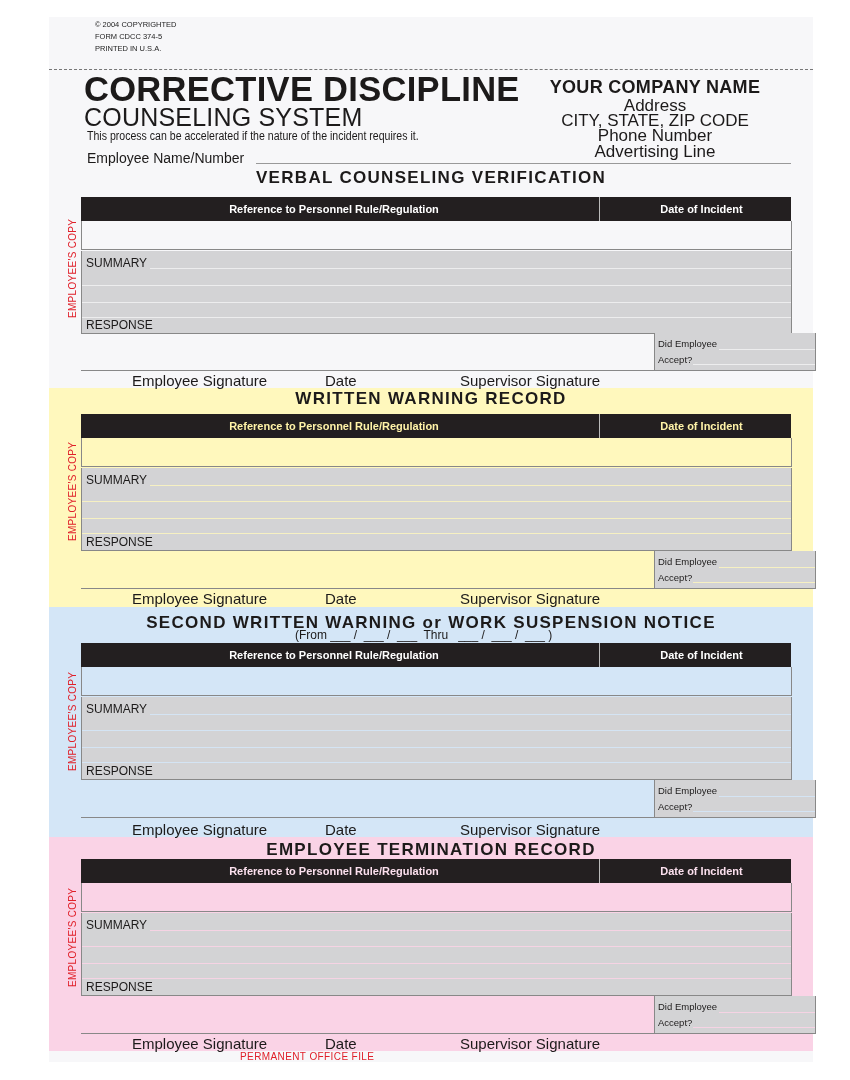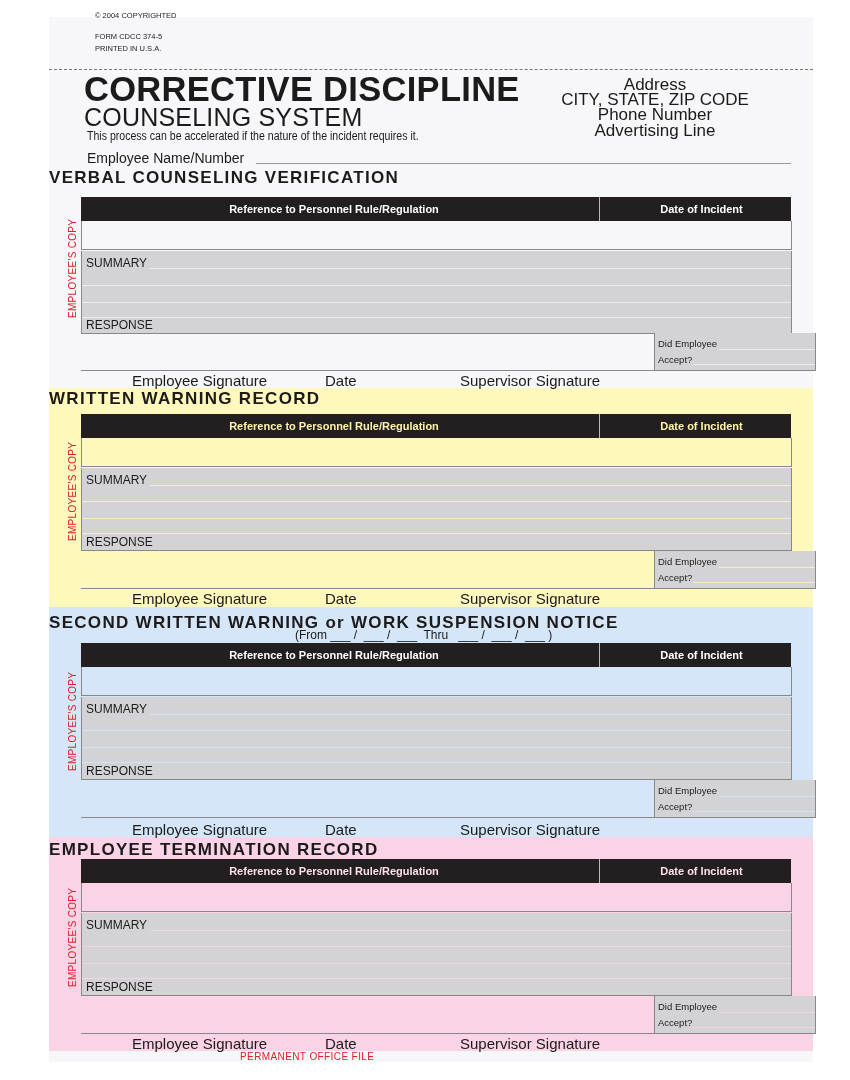--- a/index.html
+++ b/index.html
@@ -10,21 +10,21 @@
   .big-title { position:absolute; left:84px; top:70px; font-size:34.5px; font-weight:bold; letter-spacing:0.3px; color:#1c1a1a; white-space:nowrap; }
   .sub-title { position:absolute; left:84px; top:103px; font-size:25px; color:#1c1a1a; white-space:nowrap; letter-spacing:0.2px; }
   .tagline { position:absolute; left:87px; top:129px; font-size:12px; color:#1c1a1a; white-space:nowrap; transform:scaleX(0.88); transform-origin:left; }
   .emp-name { position:absolute; left:87px; top:150px; font-size:14px; color:#1c1a1a; white-space:nowrap; }
   .emp-line { position:absolute; left:256px; top:163px; width:535px; border-top:1.5px solid #999; }
   .company { position:absolute; left:540px; width:230px; text-align:center; color:#1c1a1a; }
   .company .name { font-size:18px; font-weight:bold; letter-spacing:0.3px; margin-top:0; }
   .company .line { font-size:17px; line-height:15.2px; }
 
   .band { position:absolute; left:49px; width:764px; }
-  .sec-title { position:absolute; left:49px; width:764px; font-weight:bold; font-size:17px; letter-spacing:1.3px; color:#1c1a1a; white-space:nowrap; }
+  .sec-title { position:absolute; left:49px; width:764px; text-align:center; font-weight:bold; font-size:17px; letter-spacing:1.3px; color:#1c1a1a; white-space:nowrap; }
   .sub-dates { position:absolute; left:295px; font-size:12px; color:#1c1a1a; white-space:pre; }
 
   .thead { position:absolute; left:81px; width:710px; height:24px; background:#231f20; color:#fff; font-size:11px; font-weight:bold; }
   .thead .ref { position:absolute; left:0; top:0; width:506px; height:24px; line-height:24px; text-align:center; }
   .thead .doi { position:absolute; left:518px; top:0; width:203px; height:24px; line-height:24px; text-align:center; border-left:1px solid #bbb; }
   .refrow { position:absolute; left:81px; width:709px; height:28px; border-left:1px solid #888; border-right:1px solid #888; border-bottom:1.5px solid #888; }
   .graybox { position:absolute; left:81px; width:709px; height:82px; background:#d3d3d5; border:1px solid #888; border-top:none; }
   .graybox .rule { position:absolute; left:68px; right:0; height:0; border-top:1px solid rgba(255,255,255,0.6); }
   .graybox .lbl { position:absolute; left:4px; font-size:12px; color:#1c1a1a; }
   .lower { position:absolute; left:81px; width:710px; height:38px; }
@@ -34,32 +34,33 @@
   .acceptbox .rl { position:absolute; right:0; height:0; border-top:1px solid rgba(255,255,255,0.6); }
   .sig { position:absolute; font-size:15px; color:#1c1a1a; white-space:nowrap; }
   .side { position:absolute; left:67px; width:110px; height:14px; font-size:10px; color:#e0202a; transform:rotate(-90deg); transform-origin:left top; white-space:nowrap; letter-spacing:0.3px; }
   .permanent { position:absolute; left:240px; top:1051px; font-size:10px; color:#e0202a; letter-spacing:0.4px; white-space:nowrap; }
 </style>
 </head>
 <body>
 
 <div class="page"></div>
 
-<div class="small-print" style="top:10px;text-align:center;">© 2004 COPYRIGHTED</div>
+<div class="small-print" style="top:19px;text-align:center;">© 2004 COPYRIGHTED</div>
 <div class="small-print" style="top:31px;">FORM CDCC 374-5</div>
 <div class="small-print" style="top:43px;text-align:right;">PRINTED IN U.S.A.</div>
 <div class="dashed"></div>
 
 <div class="big-title">CORRECTIVE DISCIPLINE</div>
 <div class="sub-title">COUNSELING SYSTEM</div>
 <div class="tagline">This process can be accelerated if the nature of the incident requires it.</div>
 <div class="emp-name">Employee Name/Number</div>
 <div class="emp-line"></div>
 
 <div class="company" style="top:77px;">
+  <div class="name">YOUR COMPANY NAME</div>
   <div class="line">Address</div>
   <div class="line">CITY, STATE, ZIP CODE</div>
   <div class="line">Phone Number</div>
   <div class="line">Advertising Line</div>
 </div>
 
 <div class="band" style="top:388px;height:219px;background:#fff8bd;"></div>
 <div class="band" style="top:607px;height:230px;background:#d4e6f7;"></div>
 <div class="band" style="top:837px;height:214px;background:#fad3e6;"></div>
 

